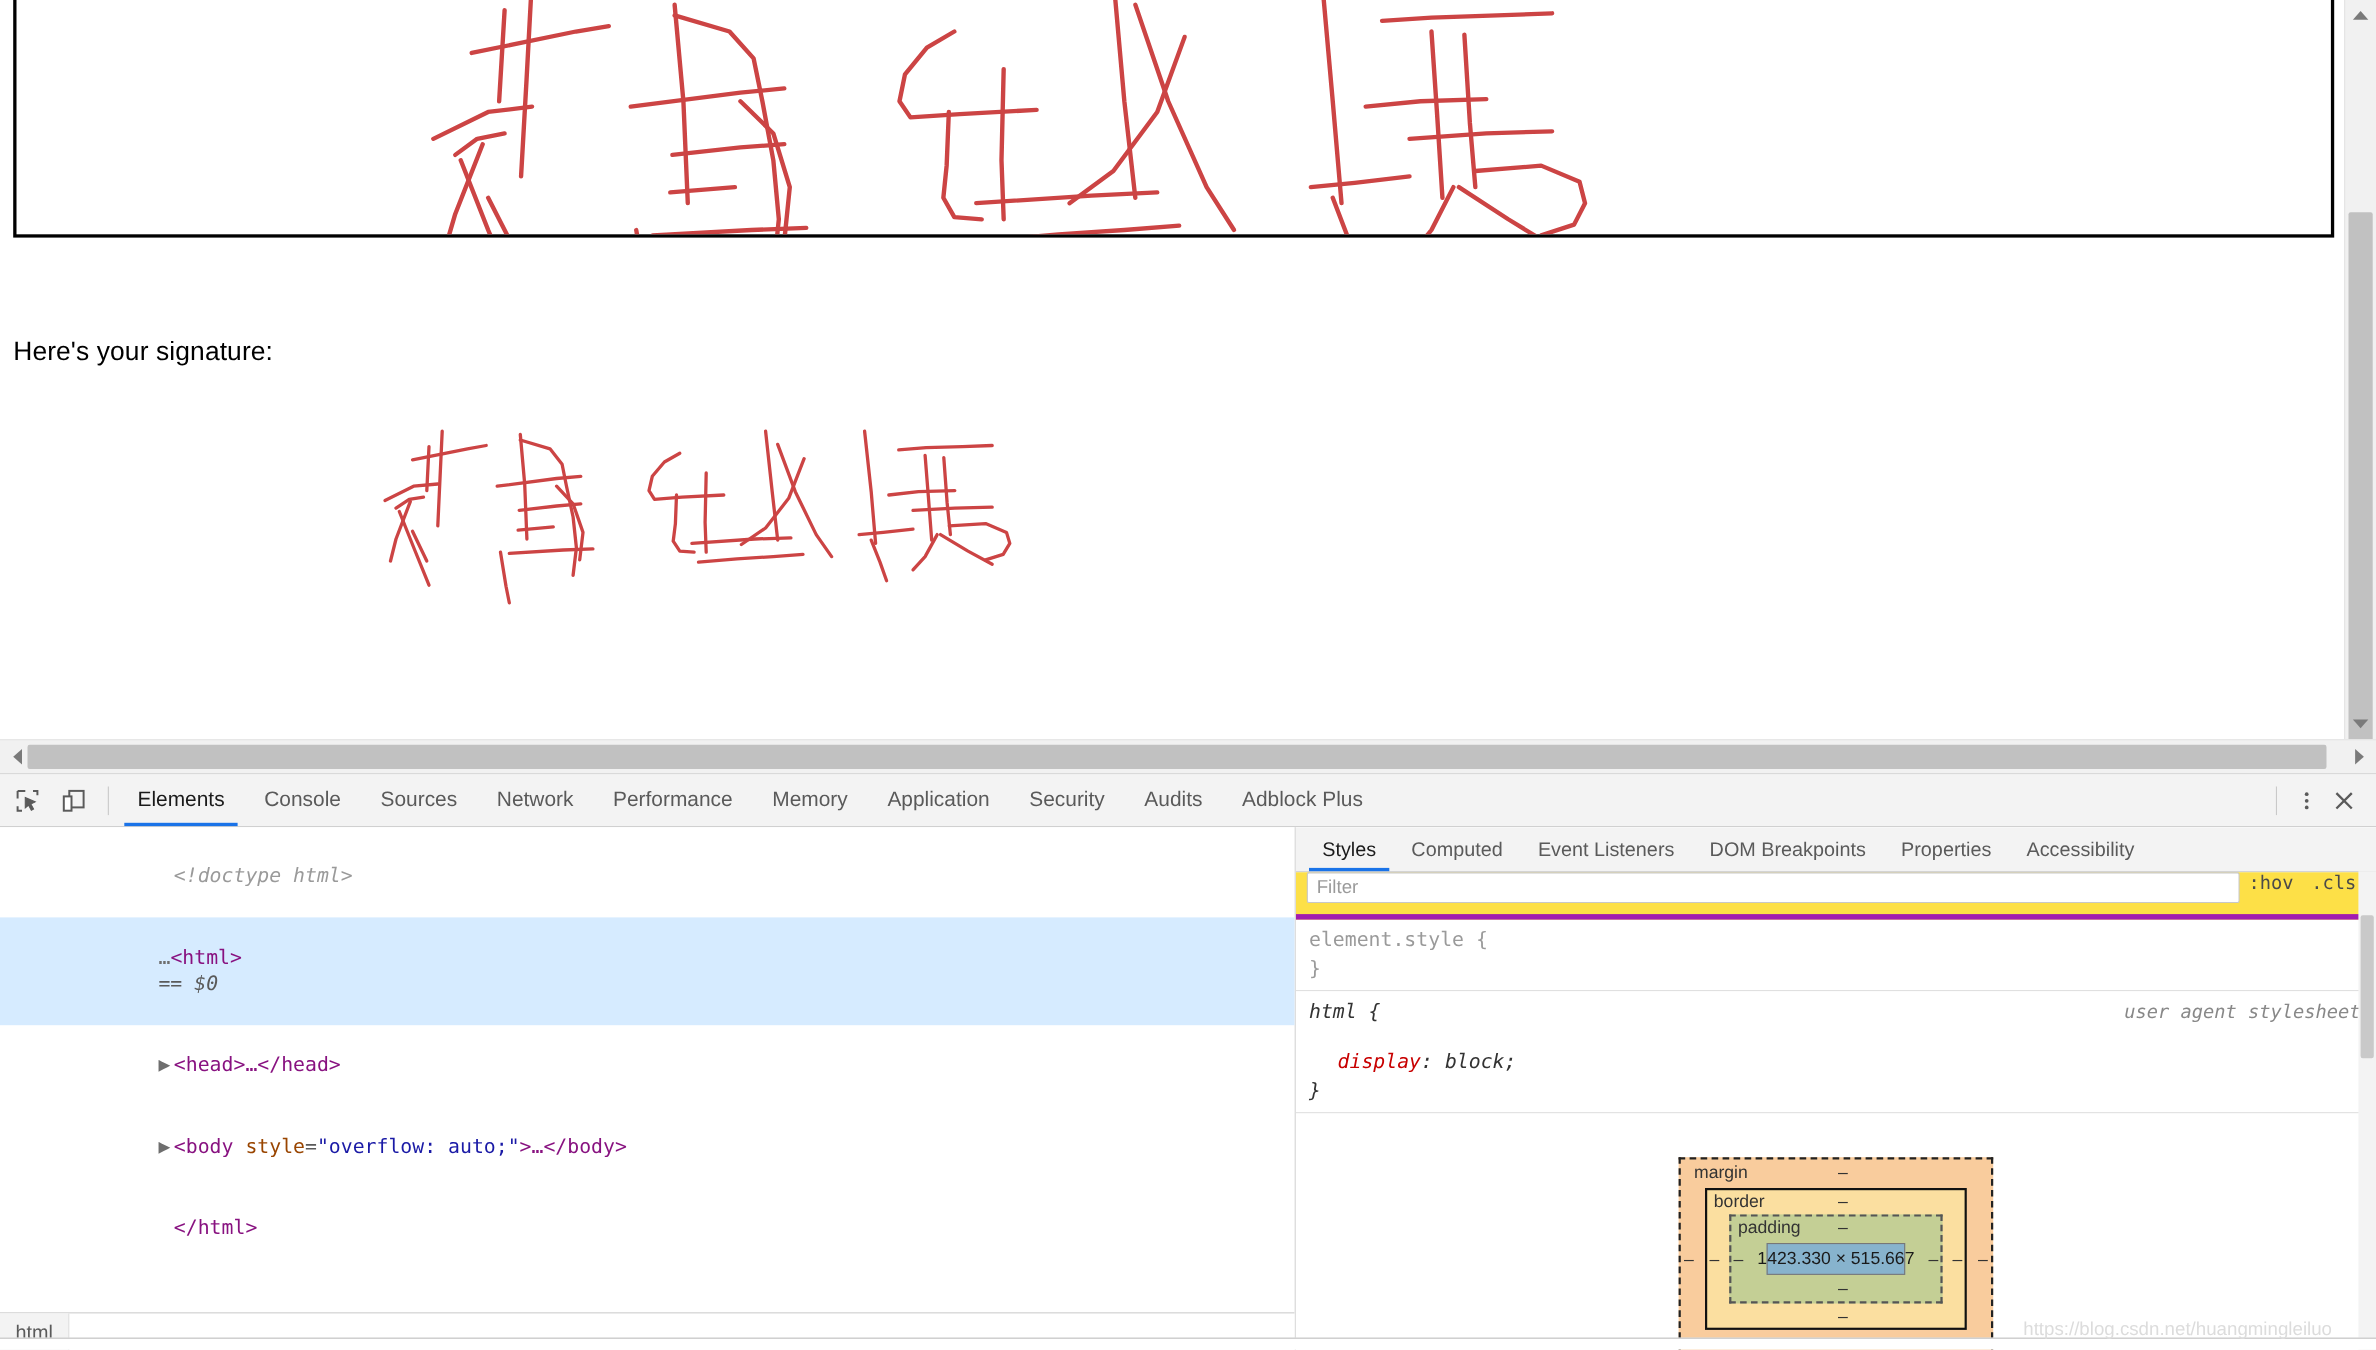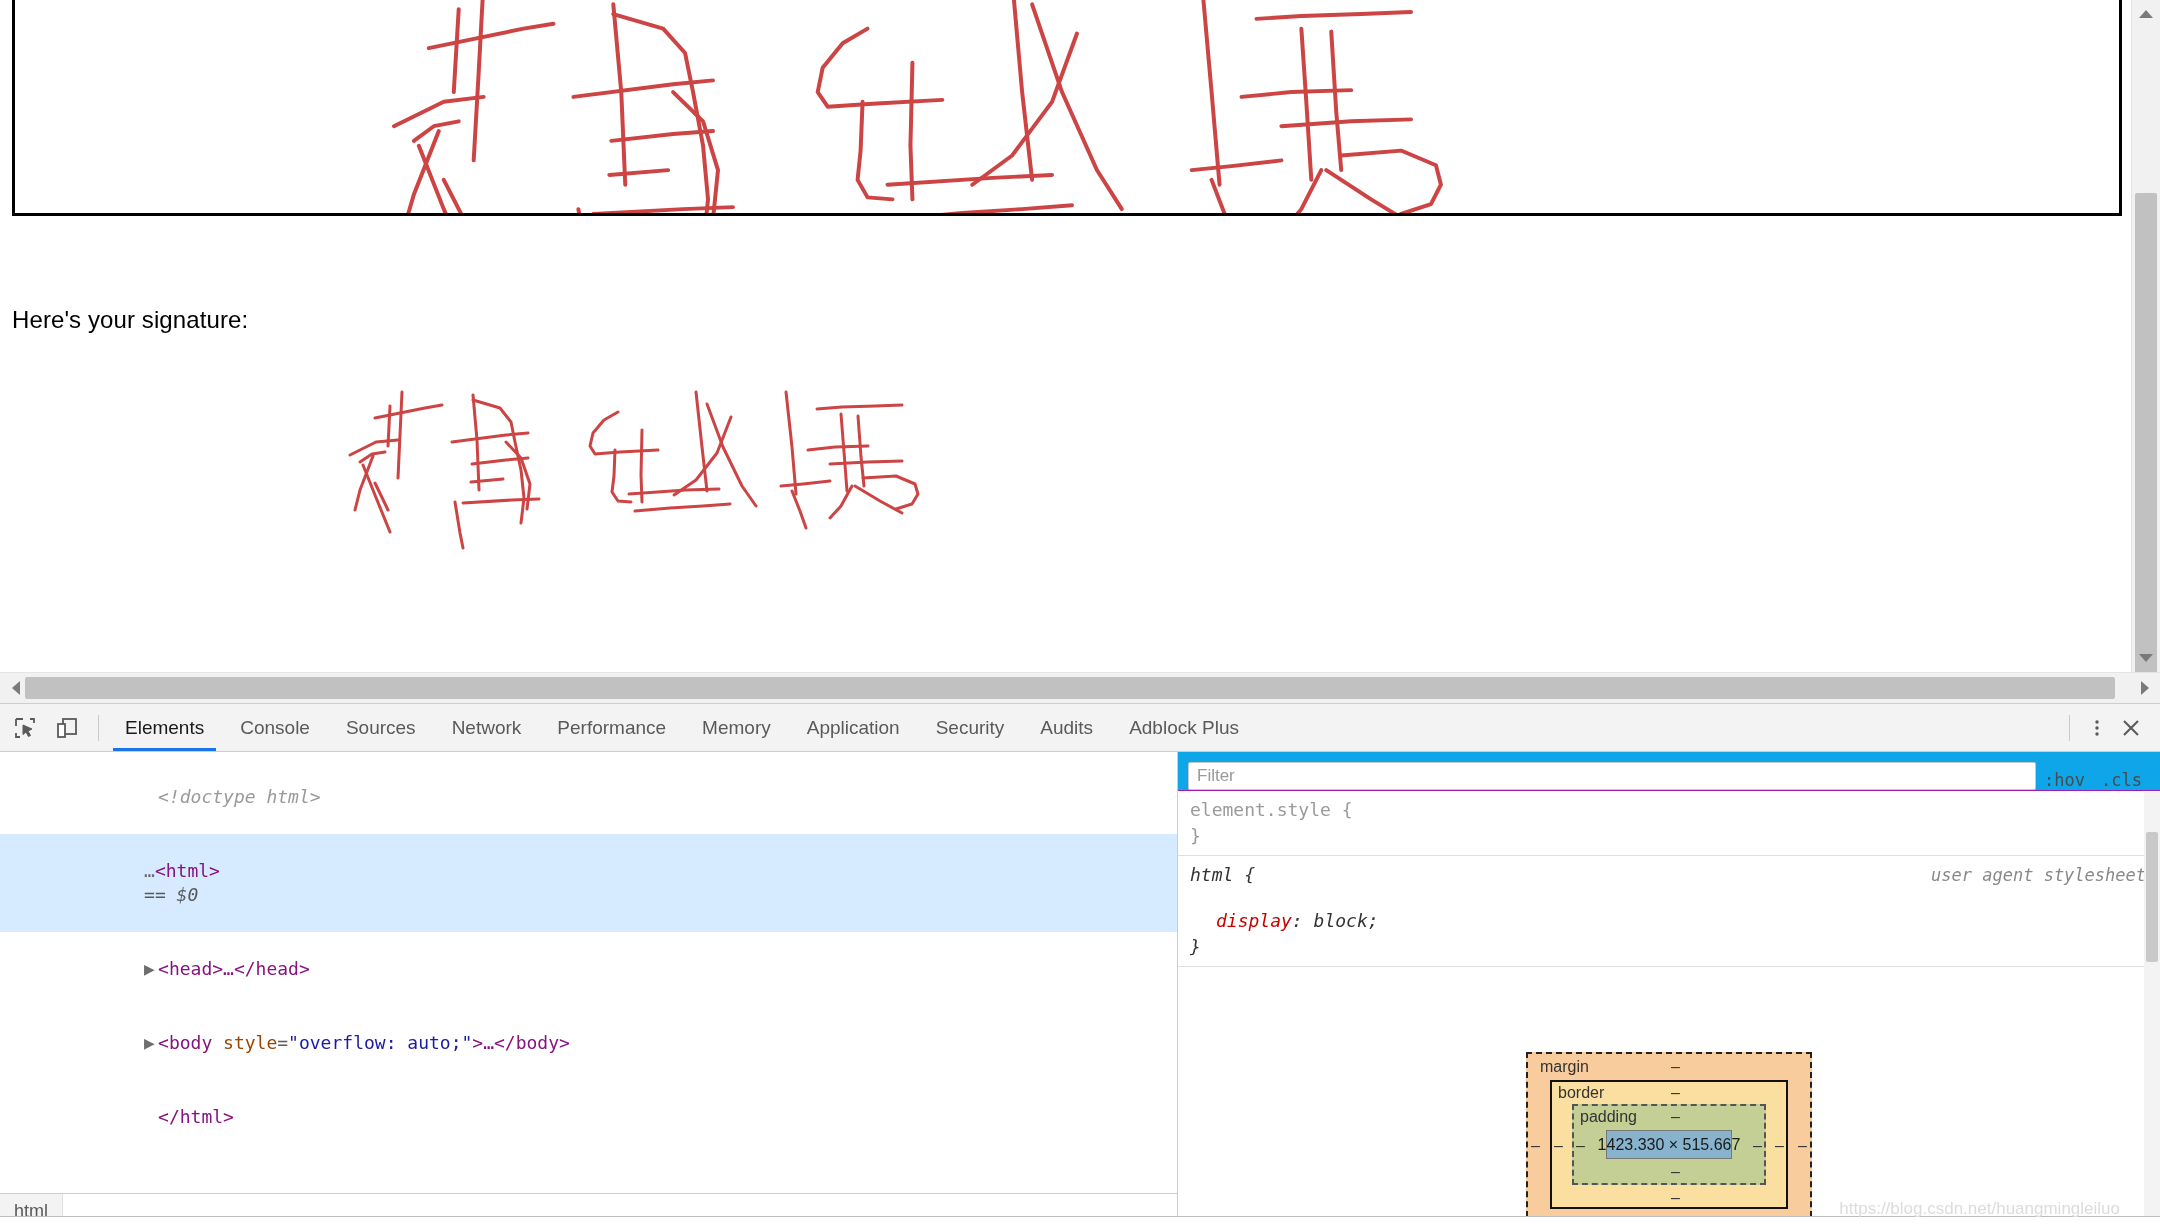--- a/index.html
+++ b/index.html
@@ -143,22 +143,22 @@
     display:flex;align-items:stretch;padding-left:8px;
   }
   .st-tab{
     display:flex;align-items:center;padding:0 16px;font-size:18px;color:#5a5a5a;
     position:relative;cursor:default;white-space:nowrap;
   }
   .st-tab.active{color:#1a1a1a;}
   .st-tab.active:after{content:"";position:absolute;left:4px;right:4px;bottom:0;height:3px;background:#1a73e8;}
 
   .st-filterbar{
-    height:38px;border-bottom:1px solid #a21caf;display:flex;align-items:flex-end;
-    padding:0 10px;background:#0ea5e9;
+    height:38px;border-bottom:5px solid #a21caf;display:flex;align-items:flex-start;
+    padding:0 10px;background:#fde047;
   }
   .st-filter{
     flex:1;height:26px;border:1px solid #c8c8c8;border-radius:2px;background:#fff;
     display:flex;align-items:center;padding:0 8px;font-size:17px;color:#9a9a9a;
   }
   .st-hov,.st-cls{font-size:17px;color:#4a4a4a;padding:0 8px;cursor:default;
     font-family:"DejaVu Sans Mono","Liberation Mono",monospace;}
 
   .css-rules{
     font-family:"DejaVu Sans Mono","Liberation Mono",monospace;
@@ -429,20 +429,40 @@
             <span class="tw"></span><span class="tag">&lt;/html&gt;</span>
           </div>
         </div>
 
         <div class="dom-status">
           <div class="crumb">html</div>
         </div>
       </div>
 
       <div class="styles-pane">
+        <div class="st-tabs">
+          <div class="st-tab active">
+              <span>Styles</span>
+            </div>
+          <div class="st-tab">
+              <span>Computed</span>
+            </div>
+          <div class="st-tab">
+              <span>Event Listeners</span>
+            </div>
+          <div class="st-tab">
+              <span>DOM Breakpoints</span>
+            </div>
+          <div class="st-tab">
+              <span>Properties</span>
+            </div>
+          <div class="st-tab">
+              <span>Accessibility</span>
+            </div>
+        </div>
 
         <div class="st-filterbar">
           <div class="st-filter">
             <span>Filter</span>
           </div>
           <span class="st-hov">:hov</span>
           <span class="st-cls">.cls</span>
         </div>
 
         <div class="css-rules">

